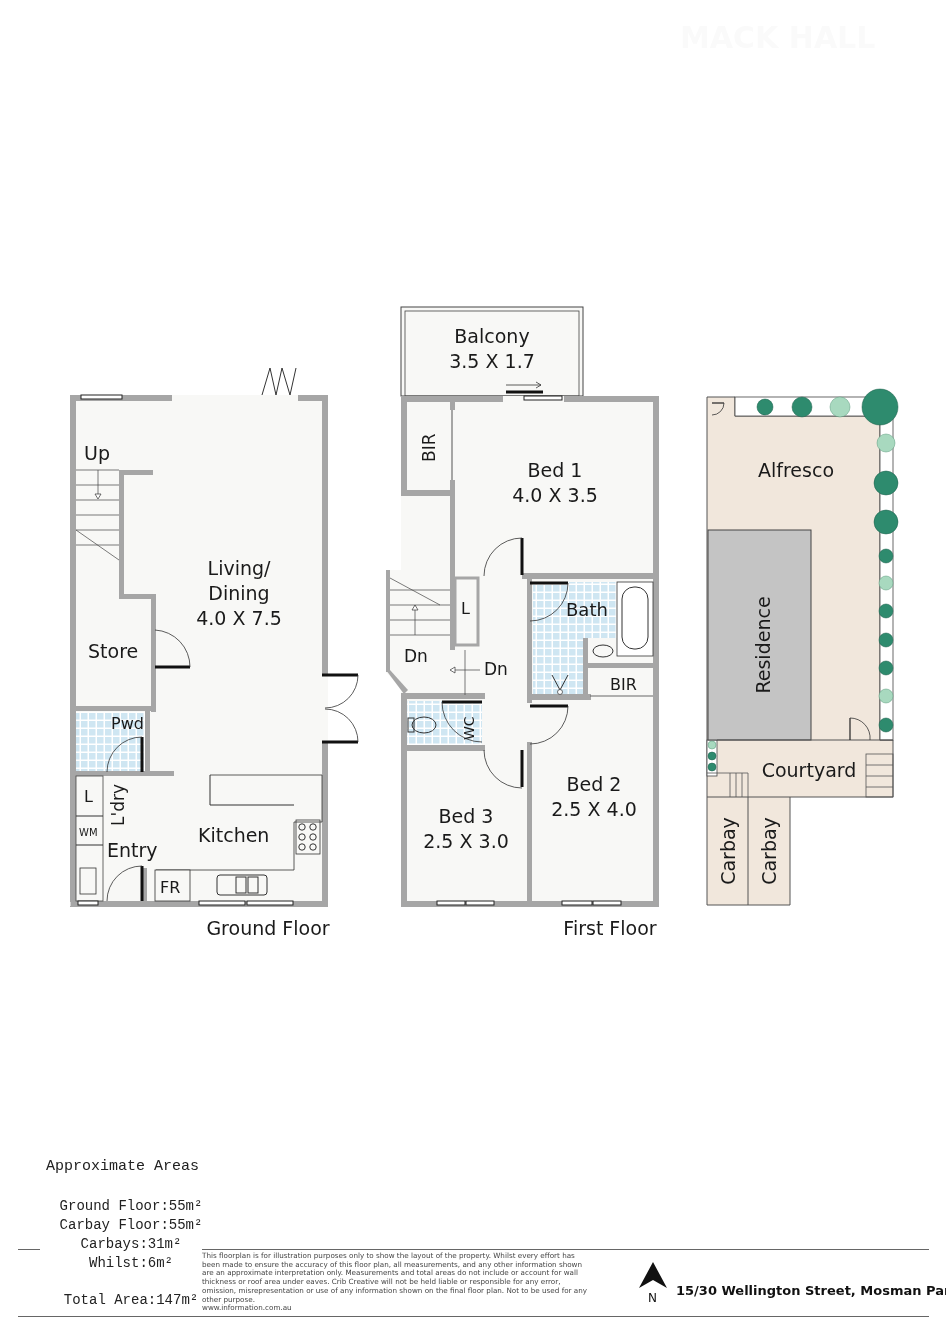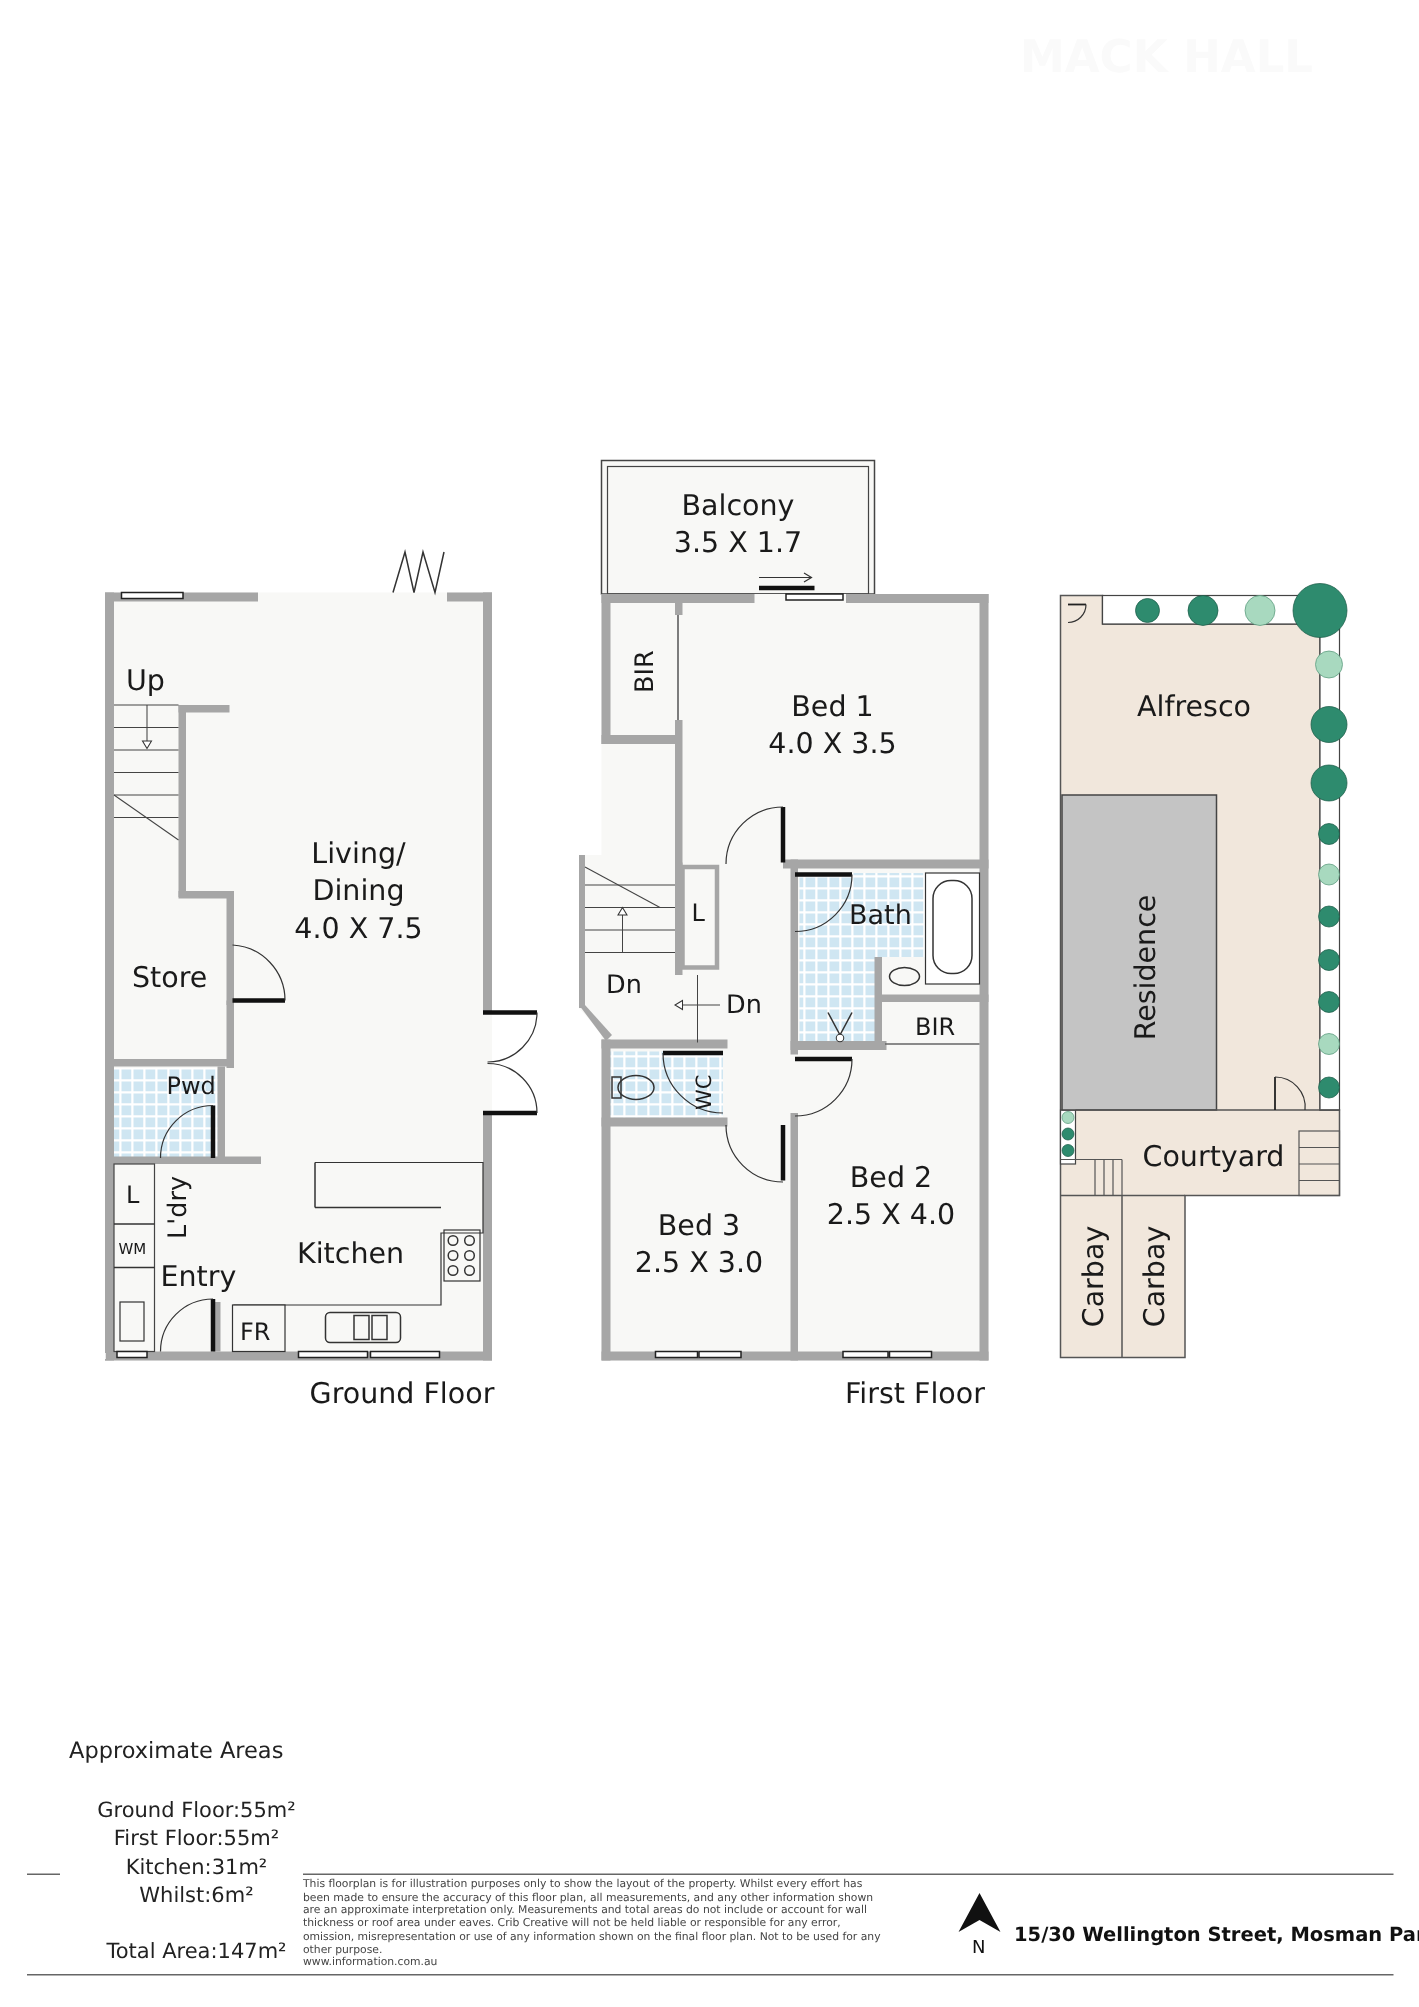--- a/index.html
+++ b/index.html
@@ -8,21 +8,21 @@
   #plan { position: absolute; left: 0; top: 0; width: 946px; height: 1338px; }
   .lbl { font-family: "DejaVu Sans", sans-serif; fill: #1a1a1a; }
   .wall { fill: #a6a6a6; }
   .floor { fill: #f8f8f6; }
   .tile { fill: url(#tiles); }
   .thin { stroke: #333; stroke-width: 1; fill: none; }
   .door { stroke: #111; stroke-width: 3; }
   .arc { stroke: #333; stroke-width: 0.8; fill: none; }
   .win { fill: #ffffff; stroke: #222; stroke-width: 1; }
 
-  .areas { position: absolute; left: 46px; top: 1158px; width: 170px; font-size: 14px; color: #222; }
+  .areas { position: absolute; left: 46px; top: 1158px; width: 170px; font-size: 14px; color: #222; font-family: Liberation Mono, monospace; }
   .areas .title { font-size: 15px; margin-bottom: 22px; }
   .areas .row { display: flex; justify-content: center; height: 19px; line-height: 19px; }
   .areas .row.total { margin-top: 18px; }
   .disclaimer { position: absolute; left: 202px; top: 1252px; width: 390px; font-size: 7.2px; line-height: 8.7px; color: #444; }
   .hr { position: absolute; height: 1px; background: #666; }
   .address { position: absolute; left: 676px; top: 1283px; font-size: 13px; font-weight: bold; color: #111; white-space: nowrap; }
   .north { position: absolute; left: 637px; top: 1262px; width: 32px; height: 42px; }
 </style>
 </head>
 <body>
@@ -291,25 +291,25 @@
   <text class="lbl" x="0" y="0" font-size="19" text-anchor="middle" transform="translate(776,851) rotate(-90)">Carbay</text>
 </svg>
 
 <div class="areas">
   <div class="title">Approximate Areas</div>
   <div class="row">
     <span>Ground Floor:</span>
     <span>55m²</span>
   </div>
   <div class="row">
-    <span>First Floor:</span>
+    <span>Carbay Floor:</span>
     <span>55m²</span>
   </div>
   <div class="row">
-    <span>Kitchen:</span>
+    <span>Carbays:</span>
     <span>31m²</span>
   </div>
   <div class="row">
     <span>Whilst:</span>
     <span>6m²</span>
   </div>
   <div class="row total">
     <span>Total Area:</span>
     <span>147m²</span>
   </div>

